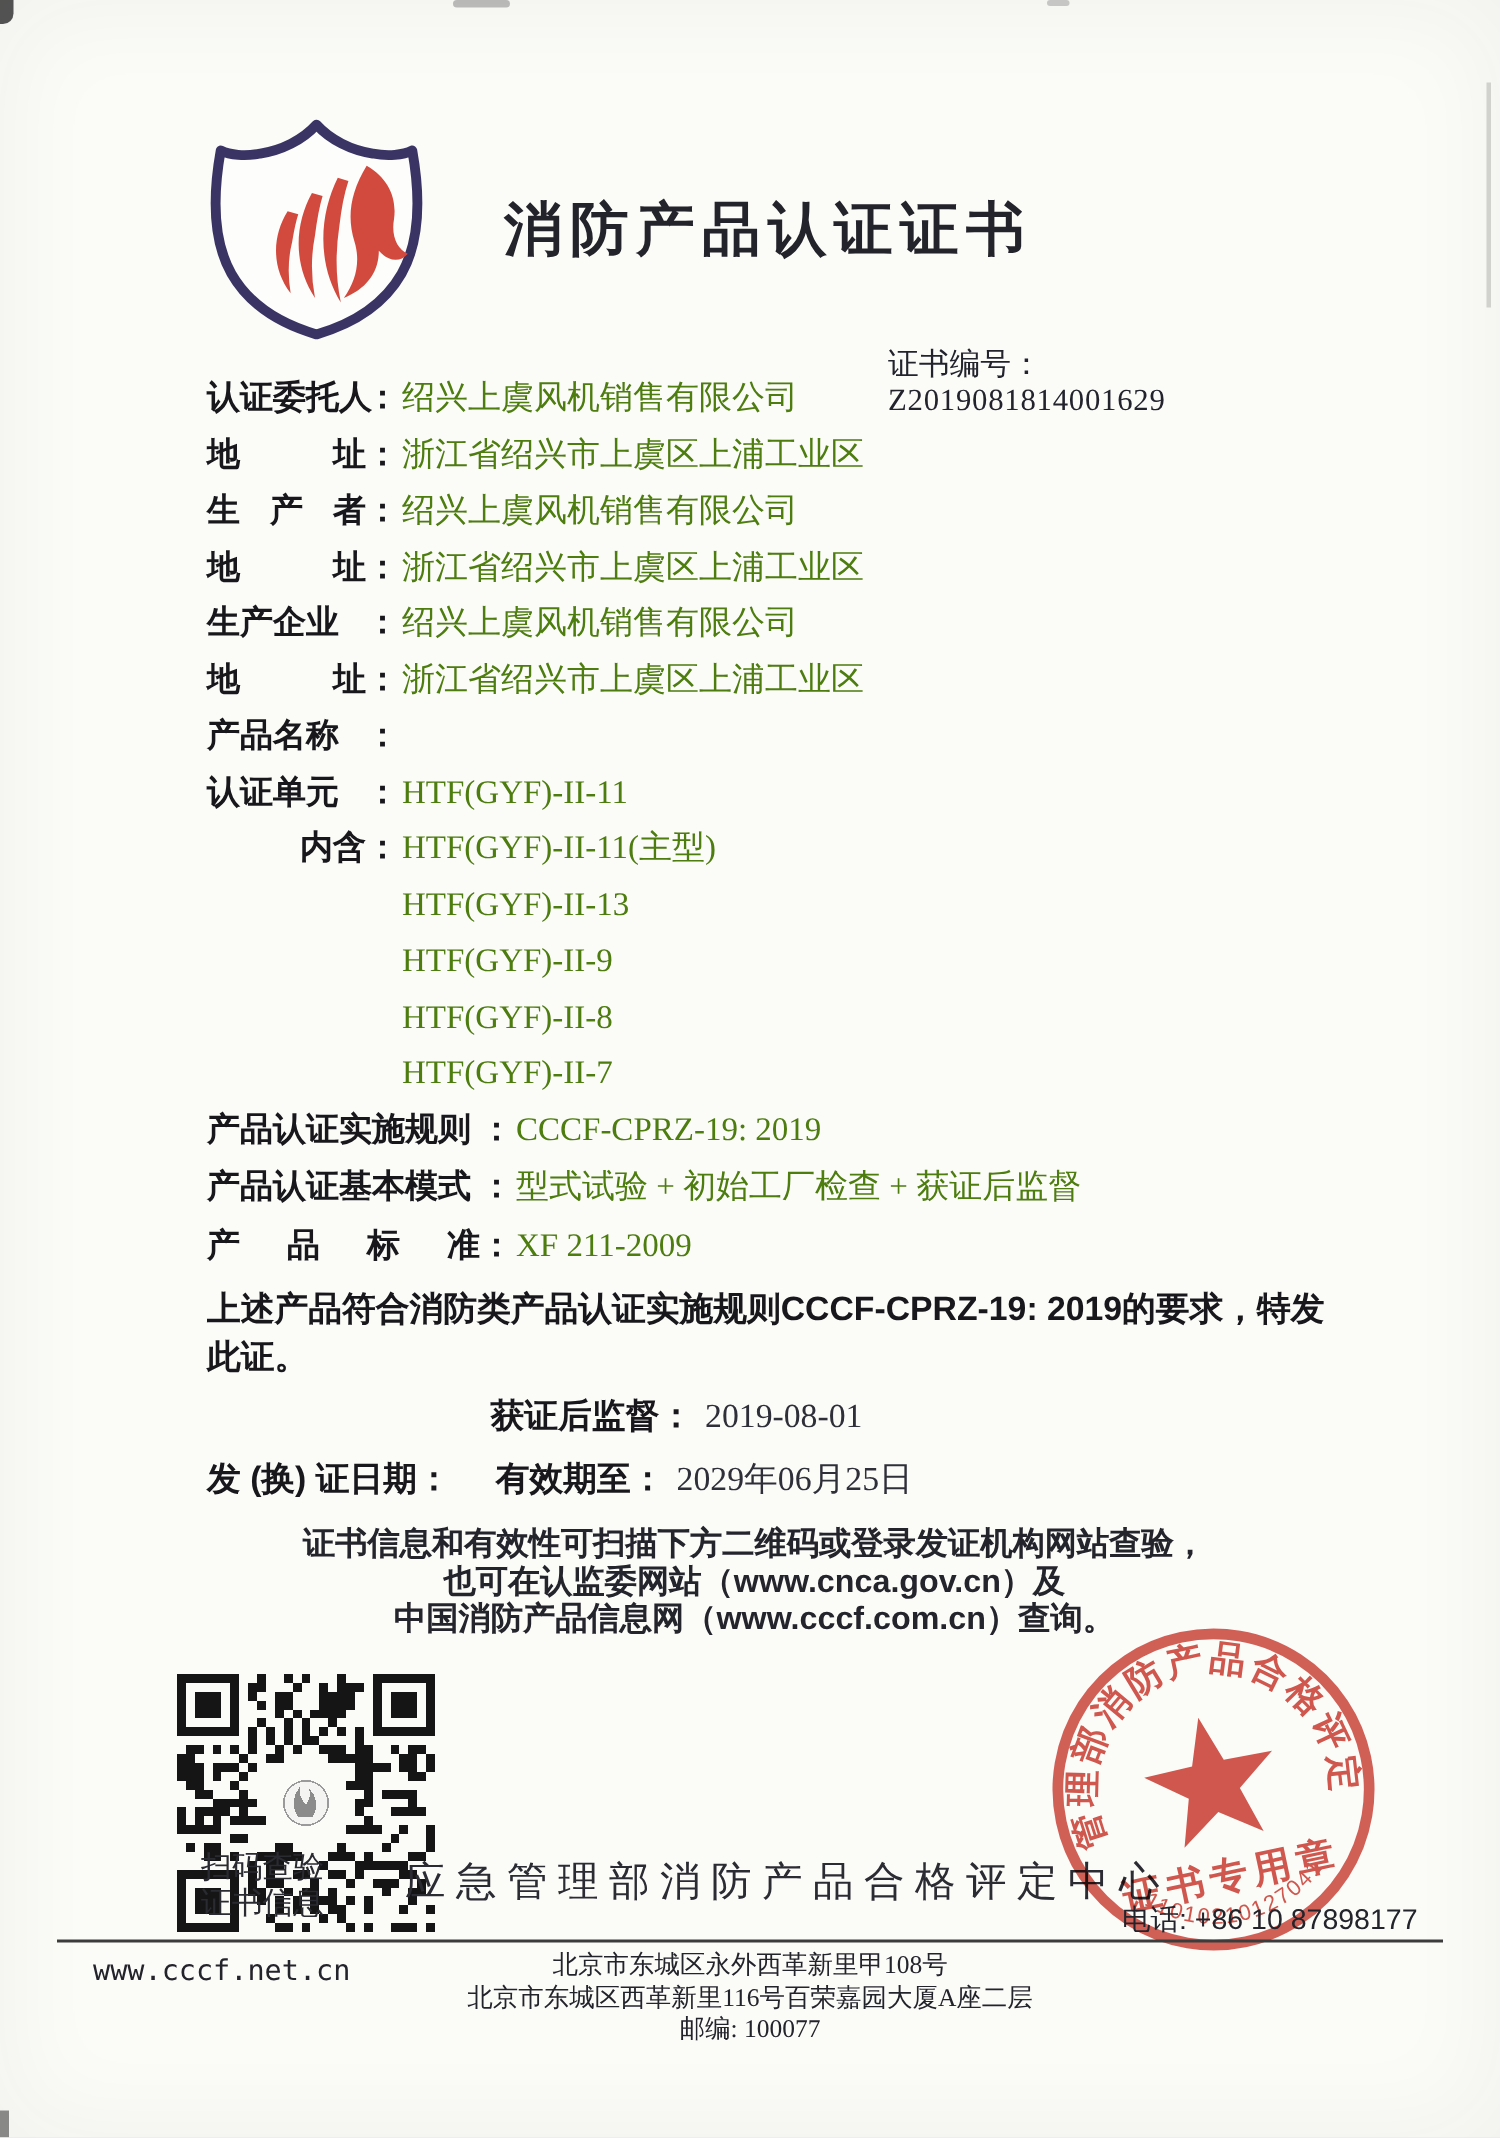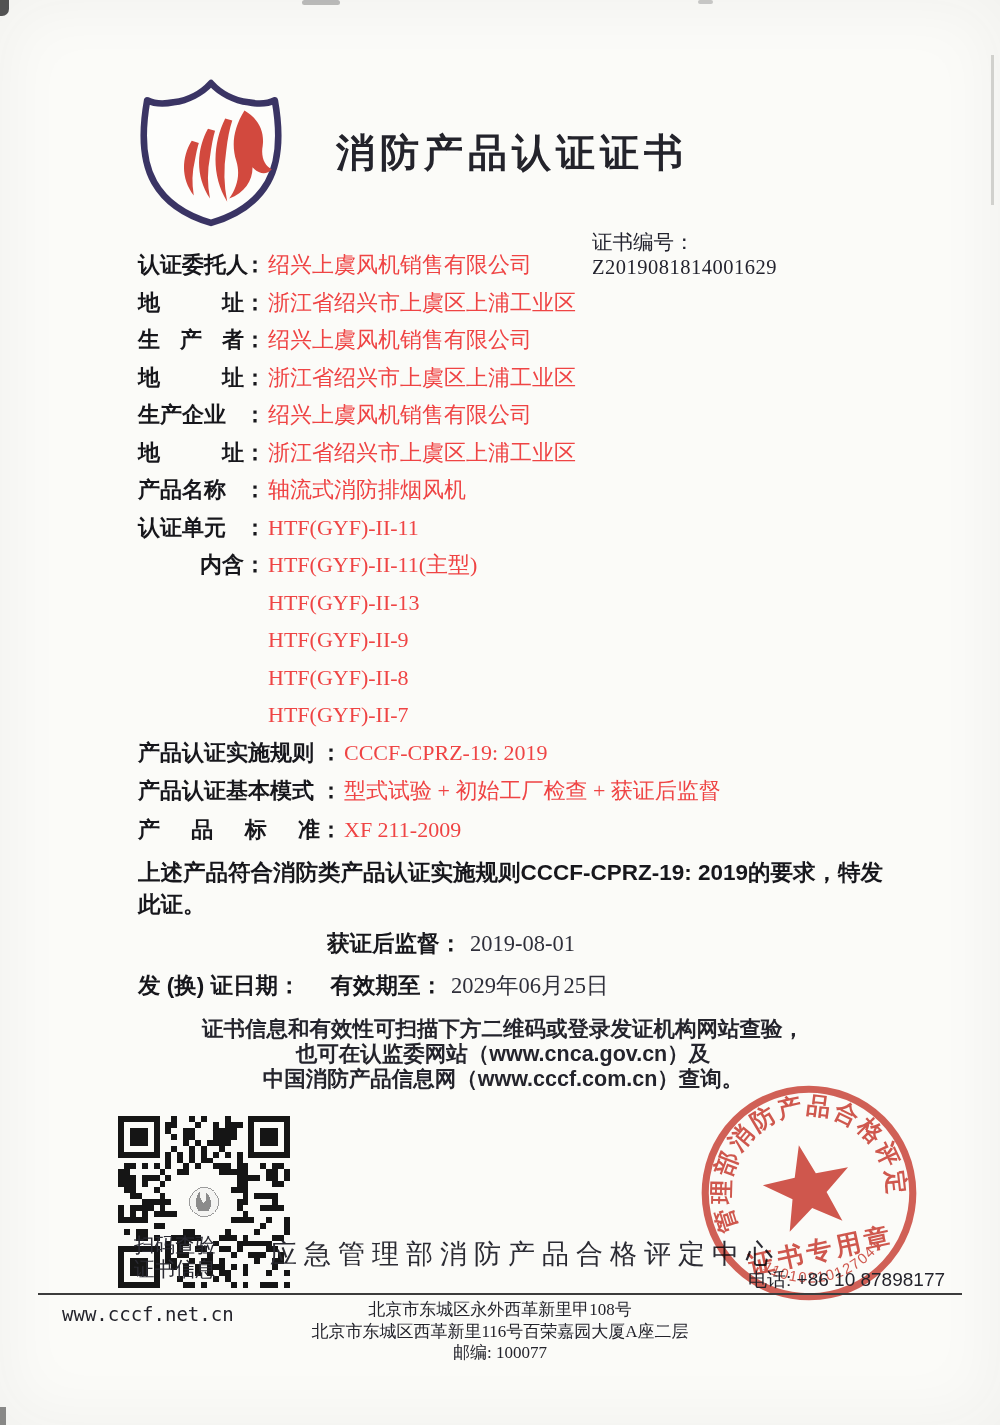--- a/index.html
+++ b/index.html
@@ -20,21 +20,21 @@
   .certno{position:absolute;left:584px;top:228px;font-size:20.5px;display:flex;align-items:baseline;flex-direction:column;}
   .certno .cl{font-family:"Liberation Serif",serif;color:#23232e;}
   .certno .cv{font-family:"Liberation Serif",serif;color:#23232e;margin-left:8px;letter-spacing:.5px;}
 
   .content{position:absolute;left:138px;top:246px;width:756px;}
   .row{display:flex;align-items:baseline;height:37.5px;line-height:37.5px;font-size:22px;}
   .rules-list .row{height:38.6px;line-height:38.6px;}
   .lbl{display:inline-block;width:106px;font-weight:bold;color:#17171c;white-space:nowrap;}
   .spread{text-align:justify;text-align-last:justify;}
   .colon{display:inline-block;width:24px;font-weight:bold;color:#17171c;}
-  .val{font-family:"Liberation Serif",serif;color:#ef4444;white-space:nowrap;}
+  .val{font-family:"Liberation Serif",serif;color:#4d7c0f;white-space:nowrap;}
   .inc-list .lbl{text-align:right;}
   .rules-list .lbl{width:182px;}
   .hidden-colon{visibility:hidden;}
 
   .statement{margin:8px 0 2px 0;width:756px;font-size:22.5px;font-weight:bold;
              line-height:32px;color:#17171c;}
   .date-row{display:flex;align-items:baseline;height:42px;line-height:42px;font-size:22.5px;}
   .date-row .dl{font-weight:bold;color:#17171c;}
   .date-row .dv{font-family:"Liberation Serif",serif;color:#2f2f3a;margin-left:8px;}
   .first-issue{margin-left:189px;}
@@ -115,21 +115,20 @@
           <span class="val">绍兴上虞风机销售有限公司</span>
         </div>
         <div class="row">
           <span class="lbl spread">地址</span>
           <span class="colon">：</span>
           <span class="val">浙江省绍兴市上虞区上浦工业区</span>
         </div>
         <div class="row">
           <span class="lbl">产品名称</span>
           <span class="colon">：</span>
-          <span class="val">轴流式消防排烟风机</span>
         </div>
         <div class="row">
           <span class="lbl">认证单元</span>
           <span class="colon">：</span>
           <span class="val">HTF(GYF)-II-11</span>
         </div>
       </div>
     <div class="inc-list">
         <div class="row">
           <span class="lbl">内含</span>

